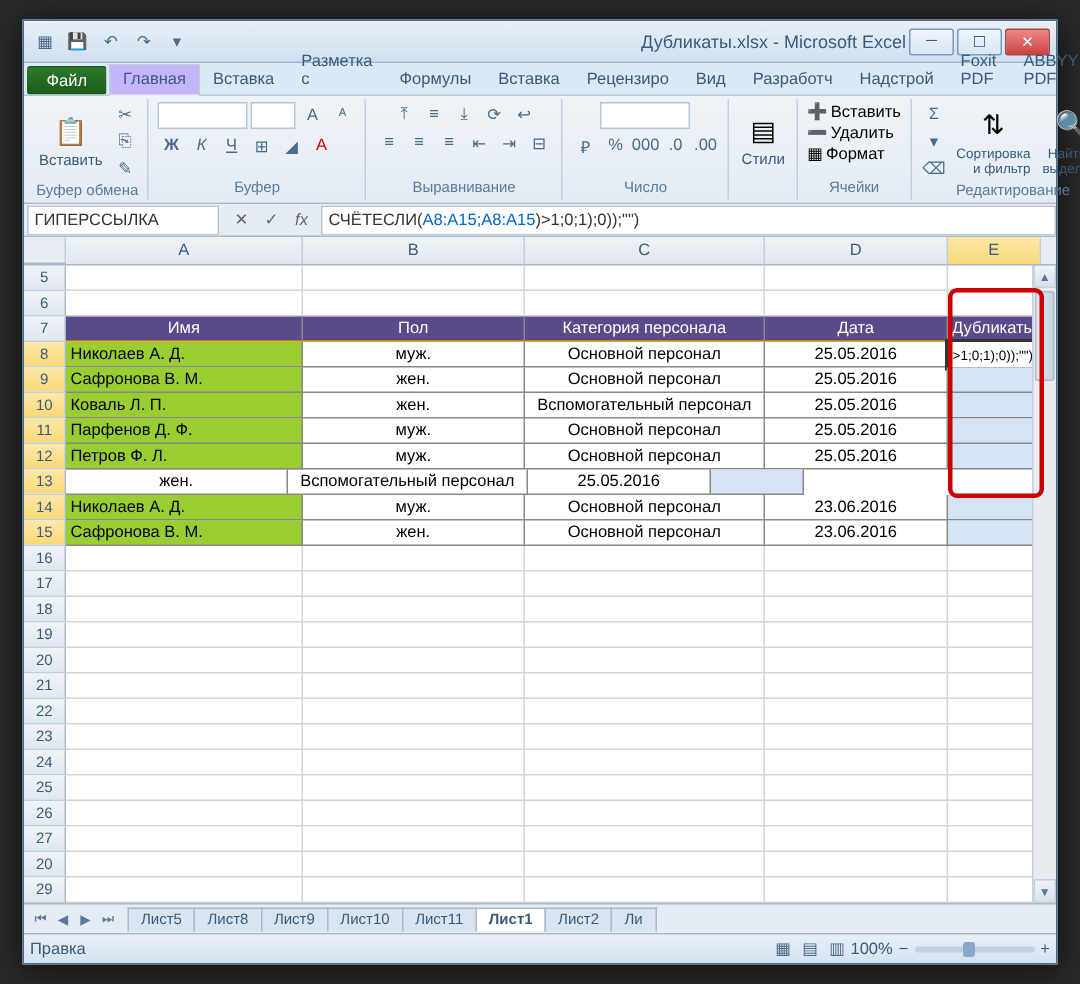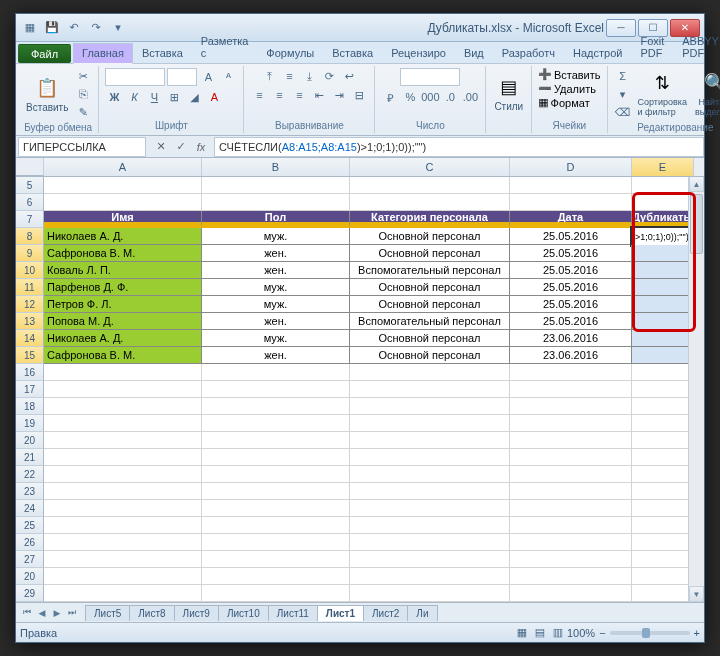--- a/index.html
+++ b/index.html
@@ -37,21 +37,21 @@
 .sheet-area{flex:1;position:relative;overflow:hidden;background:#fff}
 .grid{position:absolute;inset:0;overflow:auto}
 .col-headers{display:flex;position:sticky;top:0;background:#e8eef4;z-index:2;border-bottom:1px solid #aab8c8}
 .corner{width:28px;height:18px;background:#e8eef4;border-right:1px solid #c2d0de;border-bottom:1px solid #aab8c8}
 .col-h{height:18px;border-right:1px solid #c2d0de;display:flex;align-items:center;justify-content:center;color:#3a5a7a;font-size:11px;background:linear-gradient(#f0f4f8,#e0e8f0)}
 .col-h.sel{background:linear-gradient(#fce8a8,#f8d878)}
 .row{display:flex}
 .row-h{width:28px;height:17px;background:linear-gradient(#f0f4f8,#e0e8f0);border-right:1px solid #aab8c8;border-bottom:1px solid #c2d0de;display:flex;align-items:center;justify-content:center;color:#3a5a7a;font-size:10px}
 .row-h.sel{background:linear-gradient(#fce8a8,#f8d878)}
 .cell{height:17px;border-right:1px solid #d4d4d4;border-bottom:1px solid #d4d4d4;padding:0 3px;display:flex;align-items:center;font-size:11px;color:#000;overflow:hidden;white-space:nowrap}
-.cell.hdr{background:#5a4a8a;color:#fff;font-weight:bold;justify-content:center;border-right:1px solid #888;border-bottom:6px solid #eab308}
+.cell.hdr{background:#5a4a8a;color:#fff;font-weight:normal;justify-content:center;border-right:1px solid #888;border-bottom:1px solid #eab308}
 .cell.name{background:#9acd32}
 .cell.ctr{justify-content:center}
 .cell.data{border-right:1px solid #888;border-bottom:1px solid #888}
 .cell.sel{background:#d4e4f4}
 .cell.editing{background:#fff;border:0;outline:2px solid #333}
 .sel-rect{position:absolute;border:3px solid #c00;border-radius:6px;pointer-events:none;z-index:5}
 .cA{width:158px}.cB{width:148px}.cC{width:160px}.cD{width:122px}.cE{width:62px}
 .tabs-bar{height:20px;background:#e4ecf4;border-top:1px solid #aab8c8;display:flex;align-items:center;padding:0 4px;gap:0}
 .tab-nav{display:flex;gap:1px;margin-right:6px}
 .tab-nav-btn{width:14px;height:14px;display:flex;align-items:center;justify-content:center;color:#5a7a9a;font-size:9px}
@@ -136,21 +136,21 @@
           <div class="mini-btn">
               <u>Ч</u>
             </div>
           <div class="mini-btn">⊞</div>
           <div class="mini-btn">◢</div>
           <div class="mini-btn">
               <span style="color:#c00">A</span>
             </div>
         </div>
       </div>
-      <div class="rgroup-label">Шрифт</div>
+      <div class="rgroup-label">Буфер</div>
     </div>
     <div class="rgroup">
       <div class="rgroup-body" style="flex-direction:column;gap:3px">
         <div class="font-row">
           <div class="mini-btn">⤒</div>
           <div class="mini-btn">≡</div>
           <div class="mini-btn">⤓</div>
           <div class="mini-btn">⟳</div>
           <div class="mini-btn">↩</div>
         </div>
@@ -206,21 +206,21 @@
     </div>
     <div class="rgroup" style="border-right:0">
       <div class="rgroup-body">
         <div class="mini-btns">
           <div class="mini-btn">Σ</div>
           <div class="mini-btn">▾</div>
           <div class="mini-btn">⌫</div>
         </div>
         <div class="big-btn">
           <div class="ic">⇅</div>
-          <div class="lbl" style="font-size:9px;max-width:50px;text-align:left">Сортировка и фильтр</div>
+          <div class="lbl" style="font-size:9px;max-width:50px;text-align:right">Сортировка и фильтр</div>
         </div>
         <div class="big-btn">
           <div class="ic">🔍</div>
           <div class="lbl" style="font-size:9px;max-width:50px;text-align:center">Найти и выделить</div>
         </div>
       </div>
       <div class="rgroup-label">Редактирование</div>
     </div>
   </div>
 
@@ -310,21 +310,20 @@
           <div class="row">
             <div class="row-h sel">12</div>
             <div class="cell cA data name">Петров Ф. Л.</div>
             <div class="cell cB data ctr">муж.</div>
             <div class="cell cC data ctr">Основной персонал</div>
             <div class="cell cD data ctr">25.05.2016</div>
             <div class="cell cE data sel"></div>
           </div>
           <div class="row">
             <div class="row-h sel">13</div>
-            <div class="cell cA data name">Попова М. Д.</div>
             <div class="cell cB data ctr">жен.</div>
             <div class="cell cC data ctr">Вспомогательный персонал</div>
             <div class="cell cD data ctr">25.05.2016</div>
             <div class="cell cE data sel"></div>
           </div>
           <div class="row">
             <div class="row-h sel">14</div>
             <div class="cell cA data name">Николаев А. Д.</div>
             <div class="cell cB data ctr">муж.</div>
             <div class="cell cC data ctr">Основной персонал</div>

